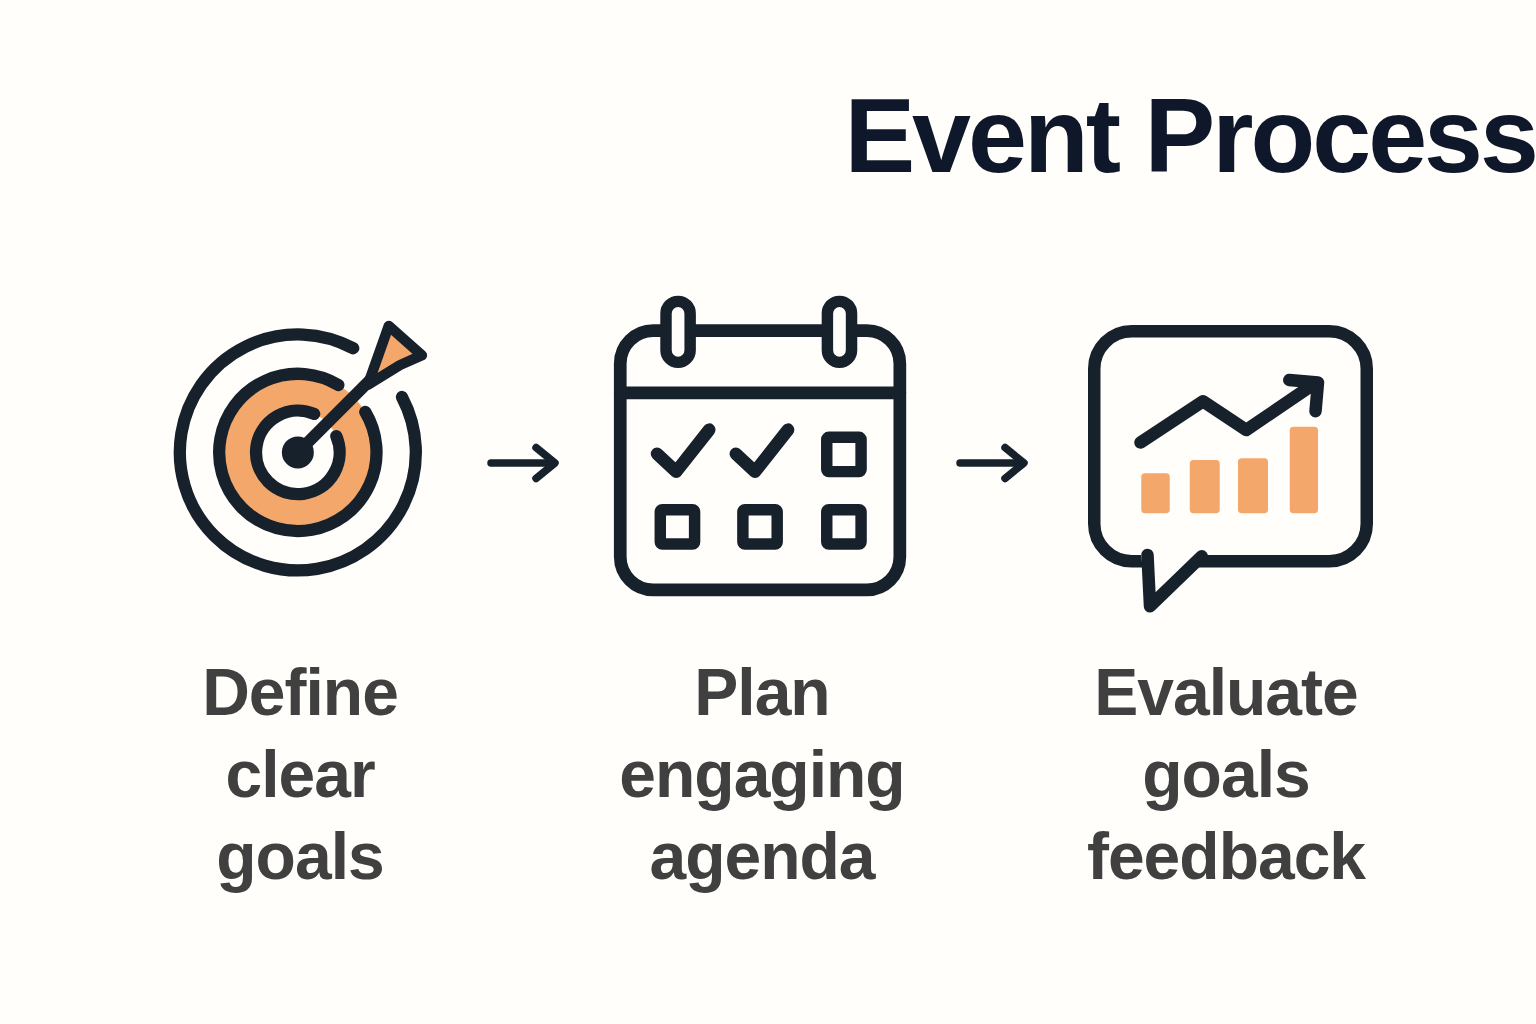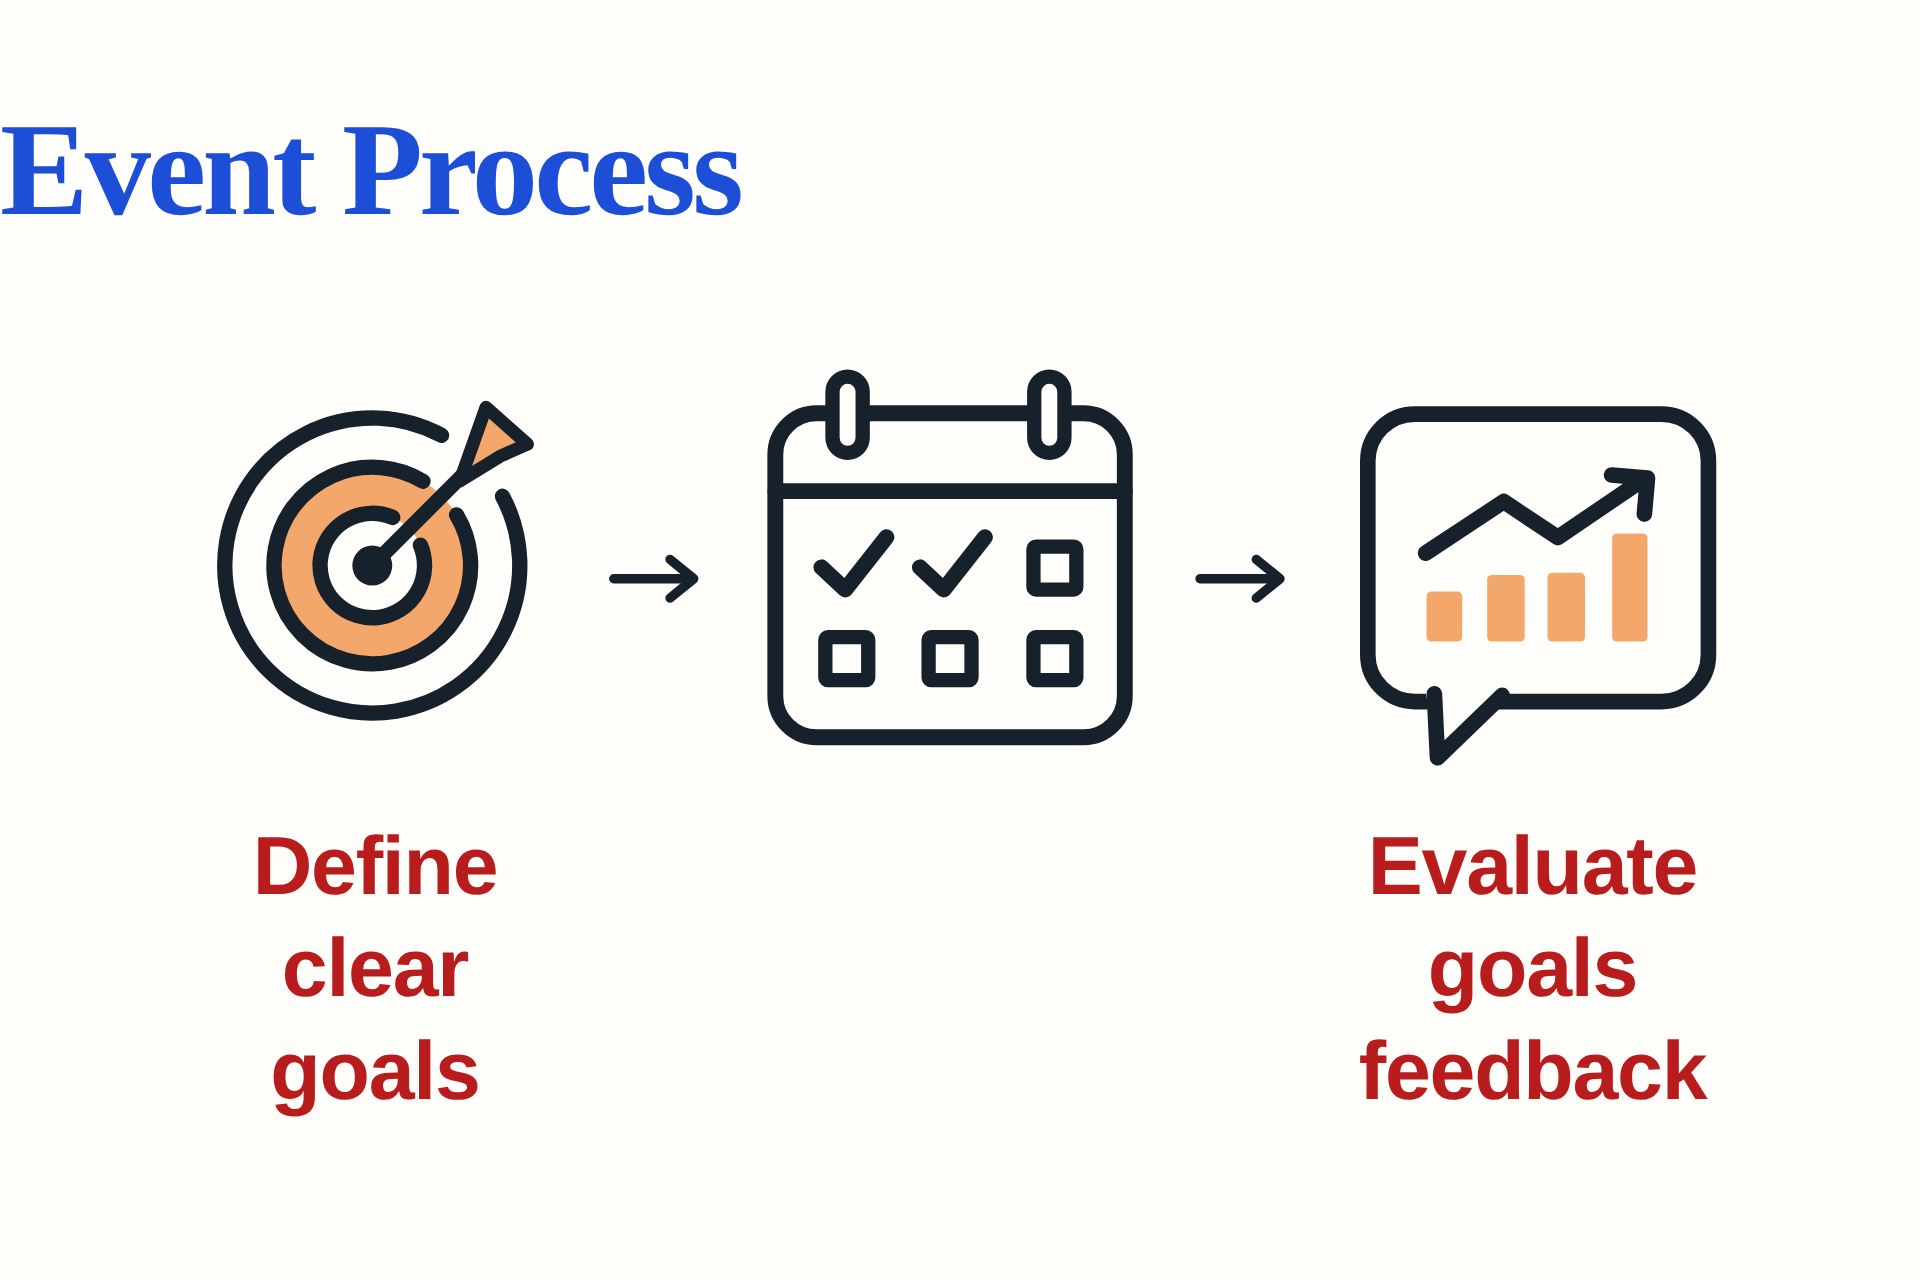--- a/index.html
+++ b/index.html
@@ -16,46 +16,45 @@
   .canvas {
     position: relative;
     width: 1536px;
     height: 1024px;
   }
   .title {
     position: absolute;
     left: 0;
     right: 0;
     top: 72px;
-    text-align: left;
+    text-align: right;
     font-size: 106px;
     font-weight: 700;
     letter-spacing: -3px;
-    color: #1d4ed8;
+    color: #0f172a;
     line-height: 1.2;
-    font-family: Liberation Serif, serif;
   }
   .icon {
     position: absolute;
   }
   .icon-target   { left: 170px;  top: 300px; width: 295px; height: 295px; }
   .icon-calendar { left: 605px;  top: 295px; width: 305px; height: 305px; }
   .icon-bubble   { left: 1083px; top: 320px; width: 300px; height: 300px; }
   .connector-1   { left: 486px;  top: 439px; width: 82px;  height: 48px; }
   .connector-2   { left: 955px;  top: 439px; width: 82px;  height: 48px; }
   .step-label {
     position: absolute;
     top: 652px;
     width: 440px;
     text-align: center;
     font-size: 66px;
     font-weight: 700;
     letter-spacing: -1px;
     line-height: 1.24;
-    color: #b91c1c;
+    color: #404040;
     white-space: pre-line;
   }
   .label-1 { left: 80px; }
   .label-2 { left: 542px; }
   .label-3 { left: 1006px; }
 
   
   .ink {
     stroke: #17212b;
     fill: none;
@@ -123,17 +122,20 @@
       <rect class="orange-fill" x="62" y="55.3" width="12" height="22" rx="1.5"></rect>
       <rect class="orange-fill" x="82.7" y="42.7" width="11.3" height="34.6" rx="1.5"></rect>
     </g>
     <path class="ink" stroke-width="5" d="M 23 49 L 48 32.5 L 65.3 44 L 92.5 25.5"></path>
     <path class="ink" stroke-width="5" d="M 82.5 24 L 94 25 L 93 36.5"></path>
   </svg>
 
   <div class="step-label label-1">Define
 clear
 goals</div>
+  <div class="step-label label-2">Plan
+engaging
+agenda</div>
   <div class="step-label label-3">Evaluate
 goals
 feedback</div>
 
 </div>
 
 </body></html>

